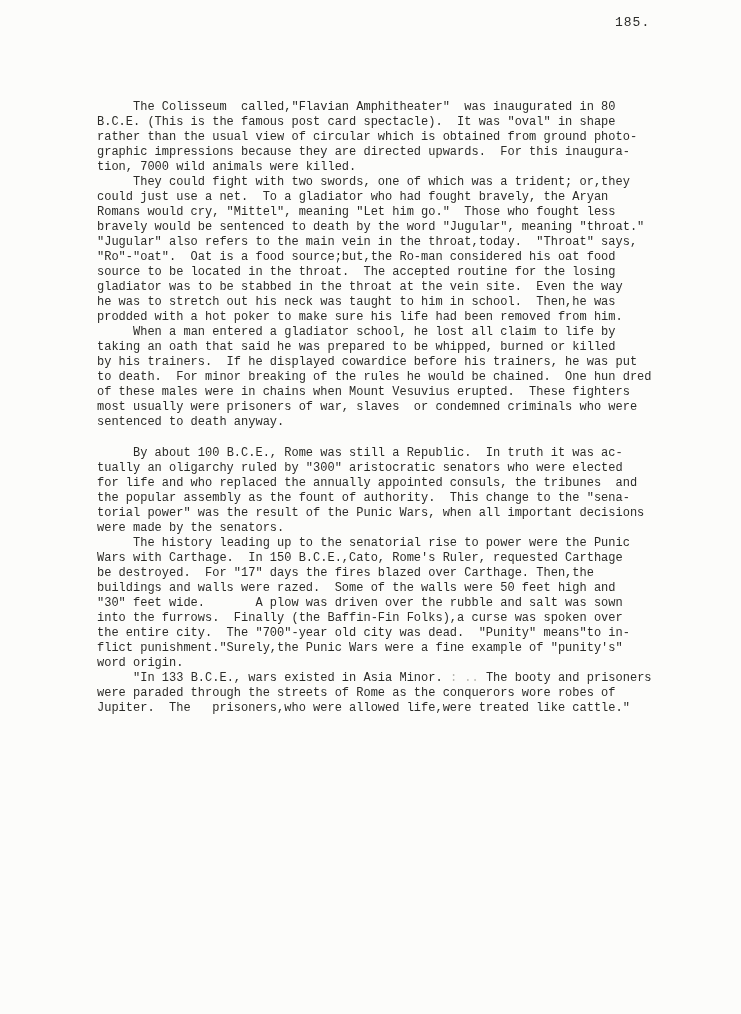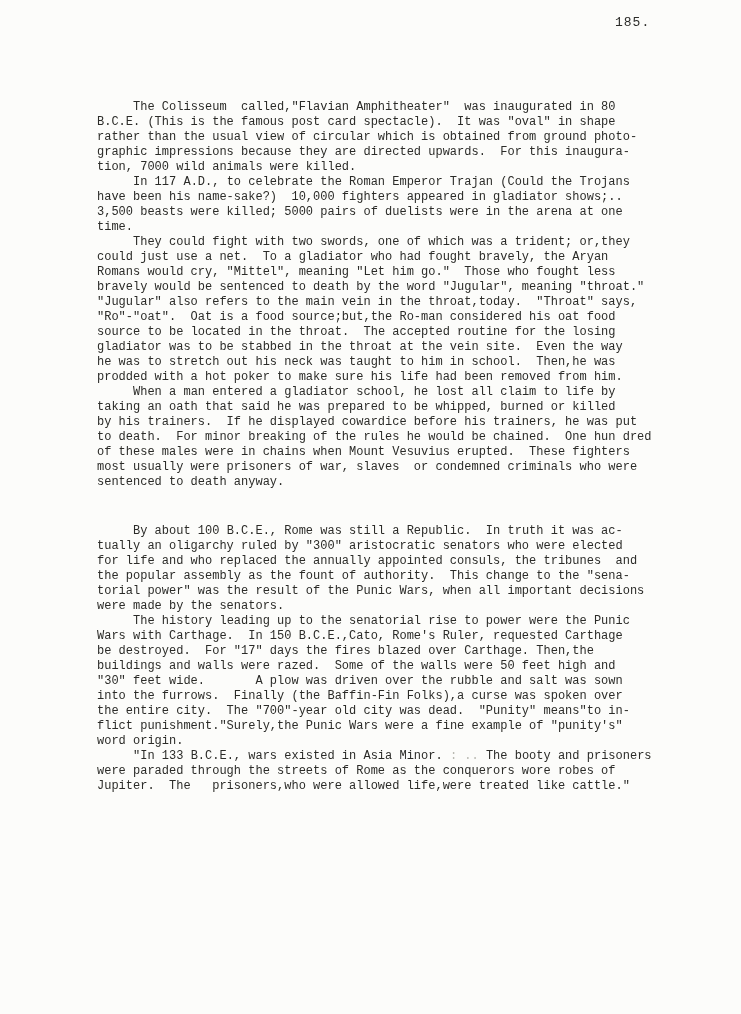--- a/index.html
+++ b/index.html
@@ -31,42 +31,39 @@
     width: 600px;
     font-size: 12px;
     line-height: 15px;
     white-space: pre-wrap;
   }
   .para {
     margin: 0;
     padding: 0;
   }
   .para.gap-before {
-    margin-top: 34px;
+    margin-top: 16px;
   }
   .u {
     text-underline-offset: 2px;
   }
   .faint {
     color: #b9b9b2;
   }
 </style>
 </head>
 <body>
 
 <div class="sheet">
   <div class="page-number">185.</div>
   <div class="doc-body" id="doc-body"><p class="para"><span class="">     The Colisseum  called,"Flavian Amphitheater"  was inaugurated in 80
 B.C.E. (This is the famous post card spectacle).  It was "oval" in shape
 rather than the usual view of </span><span class="u ">circular</span><span class=""> which is obtained from ground photo-
 graphic impressions because they are directed upwards.  For this inaugura-
-tion, 7000 wild animals were killed.</span></p><p class="para"><span class="">     In 117 A.D., to celebrate the Roman Emperor Trajan (Could the Trojans
-have been his name-sake?)  10,000 fighters appeared in gladiator shows;..
-3,500 beasts were killed; 5000 pairs of duelists were in the arena at one
-time.</span></p><p class="para"><span class="">     They could fight with two swords, one of which was a trident; or,they
+tion, 7000 wild animals were killed.</span></p><p class="para"><span class="">     They could fight with two swords, one of which was a trident; or,they
 could just use a net.  To a gladiator who had fought bravely, the Aryan
 Romans would cry, "Mittel", meaning "Let him go."  Those who fought less
 bravely would be sentenced to death by the word "Jugular", meaning "throat."
 "Jugular" also refers to the main vein in the throat,today.  "Throat" says,
 "Ro"-"oat".  Oat is a food source;but,the </span><span class="u ">Ro</span><span class="">-man considered his </span><span class="u ">oat food
 source</span><span class=""> to be located in the </span><span class="u ">throat</span><span class="">.  The accepted routine for the losing
 gladiator was to be stabbed in the throat at the vein site.  Even the way
 he was to stretch out his neck was taught to him in school.  Then,he was
 prodded with a hot poker to make sure his life had been removed from him.</span></p><p class="para"><span class="">     When a man entered a gladiator school, he lost all claim to life by
 taking an oath that said he was prepared to be whipped, burned or killed

